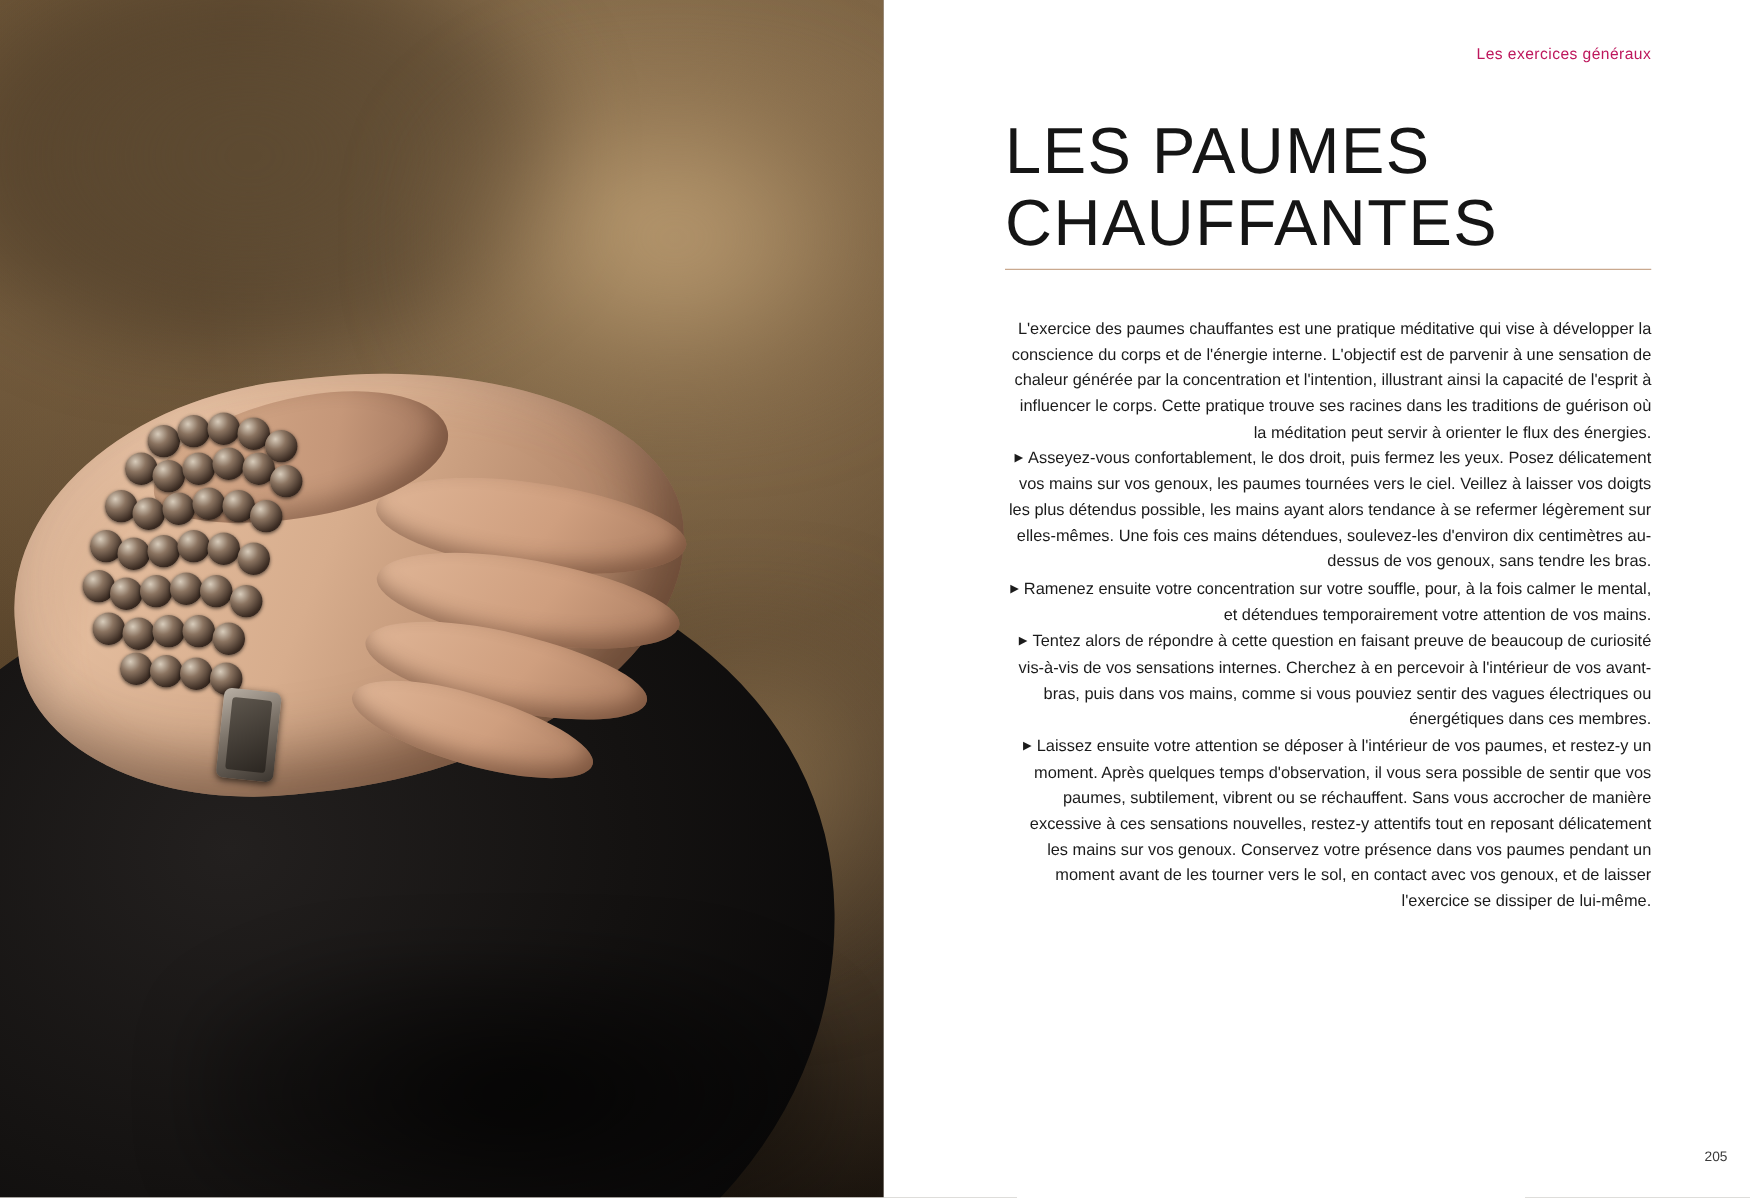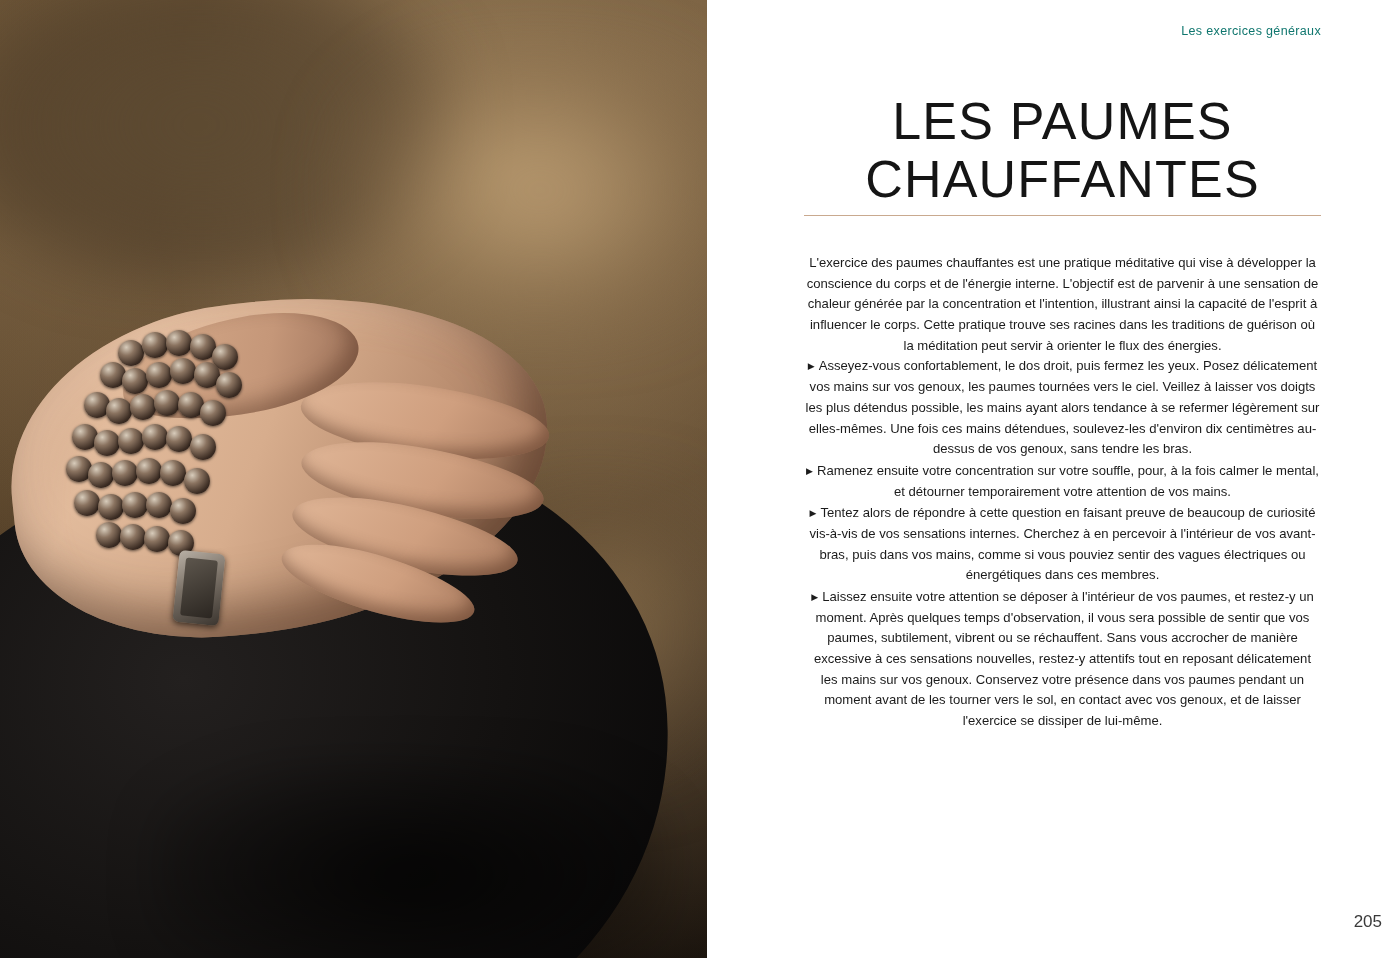--- a/index.html
+++ b/index.html
@@ -138,32 +138,31 @@
     position: absolute;
     left: 707px;
     top: 0;
     width: 693px;
     height: 958px;
     background: #ffffff;
   }
   .running-head {
     position: absolute;
     right: 79px;
-    top: 24px;
+    top: 36px;
     font-size: 12.5px;
     letter-spacing: 0.35px;
-    color: #0f766e;
+    color: #be185d;
     font-family: "Liberation Sans", sans-serif;
   }
   .title {
     position: absolute;
     left: 97px;
     right: 79px;
     top: 92px;
-    text-align: center;
     font-family: "Liberation Sans", sans-serif;
     font-weight: 300;
     font-size: 52px;
     line-height: 1.12;
     letter-spacing: 1.2px;
     color: #151515;
   }
   .rule {
     position: absolute;
     left: 97px;
@@ -173,21 +172,21 @@
     background: #c9a98f;
   }
   .body {
     position: absolute;
     left: 97px;
     right: 79px;
     top: 253px;
     font-size: 13.1px;
     line-height: 1.58;
     color: #1b1b1b;
-    text-align: center;
+    text-align: right;
   }
   .intro p { margin: 0; }
   .subhead {
     margin: 18px 0 3px 0;
     font-weight: bold;
     font-size: 13.1px;
     color: #111;
   }
   ul.steps {
     list-style: none;
@@ -203,21 +202,21 @@
     display: inline-block;
     color: #1b1b1b;
     font-size: 9px;
     transform: translateY(-1.5px);
     margin-right: 4px;
   }
   .folio {
     position: absolute;
     right: 18px;
     bottom: 26px;
-    font-size: 17px;
+    font-size: 11px;
     color: #3a3a3a;
   }
 </style>
 </head>
 <body>
 
 <div class="page">
 
   <div class="photo">
     <div class="photo-bg"></div>
@@ -295,21 +294,21 @@
       <div class="intro">
         <p>L'exercice des paumes chauffantes est une pratique méditative qui vise à développer la conscience du corps et de l'énergie interne. L'objectif est de parvenir à une sensation de chaleur générée par la concentration et l'intention, illustrant ainsi la capacité de l'esprit à influencer le corps. Cette pratique trouve ses racines dans les traditions de guérison où la méditation peut servir à orienter le flux des énergies.</p>
       </div>
 
 
       <ul class="steps">
         <li>
           <span class="arrow">▶</span><span>Asseyez-vous confortablement, le dos droit, puis fermez les yeux. Posez délicatement vos mains sur vos genoux, les paumes tournées vers le ciel. Veillez à laisser vos doigts les plus détendus possible, les mains ayant alors tendance à se refermer légèrement sur elles-mêmes. Une fois ces mains détendues, soulevez-les d'environ dix centimètres au-dessus de vos genoux, sans tendre les bras.</span>
         </li>
         <li>
-          <span class="arrow">▶</span><span>Ramenez ensuite votre concentration sur votre souffle, pour, à la fois calmer le mental, et détourner temporairement votre attention de vos mains.</span>
+          <span class="arrow">▶</span><span>Ramenez ensuite votre concentration sur votre souffle, pour, à la fois calmer le mental, et détendues temporairement votre attention de vos mains.</span>
         </li>
         <li>
           <span class="arrow">▶</span><span>Tentez alors de répondre à cette question en faisant preuve de beaucoup de curiosité vis-à-vis de vos sensations internes. Cherchez à en percevoir à l'intérieur de vos avant-bras, puis dans vos mains, comme si vous pouviez sentir des vagues électriques ou énergétiques dans ces membres.</span>
         </li>
         <li>
           <span class="arrow">▶</span><span>Laissez ensuite votre attention se déposer à l'intérieur de vos paumes, et restez-y un moment. Après quelques temps d'observation, il vous sera possible de sentir que vos paumes, subtilement, vibrent ou se réchauffent. Sans vous accrocher de manière excessive à ces sensations nouvelles, restez-y attentifs tout en reposant délicatement les mains sur vos genoux. Conservez votre présence dans vos paumes pendant un moment avant de les tourner vers le sol, en contact avec vos genoux, et de laisser l'exercice se dissiper de lui-même.</span>
         </li>
       </ul>
     </div>
 

